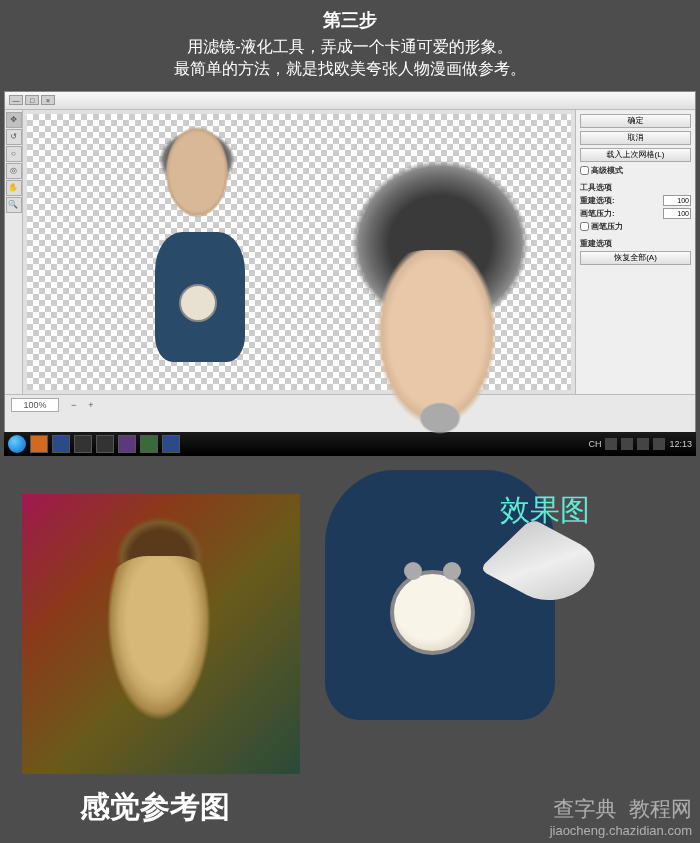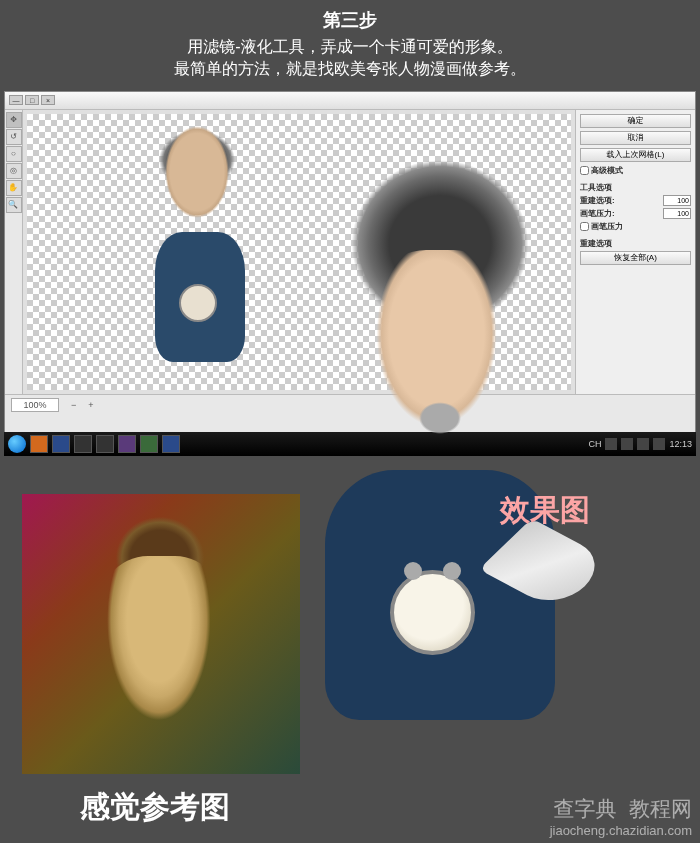--- a/index.html
+++ b/index.html
@@ -286,23 +286,23 @@
       top: 400px; left: 210px;
       width: 90px; height: 70px;
       background: linear-gradient(120deg, #ccc, #eee, #ccc);
       transform: rotate(28deg) skewX(-18deg);
       border-radius: 10px 40px 40px 10px;
     }
     .result-label {
       position: absolute;
       left: 500px;
       top: 490px;
-      color: #fca5a5;
+      color: #5eead4;
       font-size: 30px;
-      font-weight: bold;
+      font-weight: normal;
     }
     .ref-img {
       position: absolute;
       left: 22px;
       top: 494px;
       width: 278px;
       height: 280px;
       background: linear-gradient(135deg, #a01850 0%, #8a3a1a 28%, #6a5a1a 55%, #2a4a3a 100%);
       overflow: hidden;
     }

